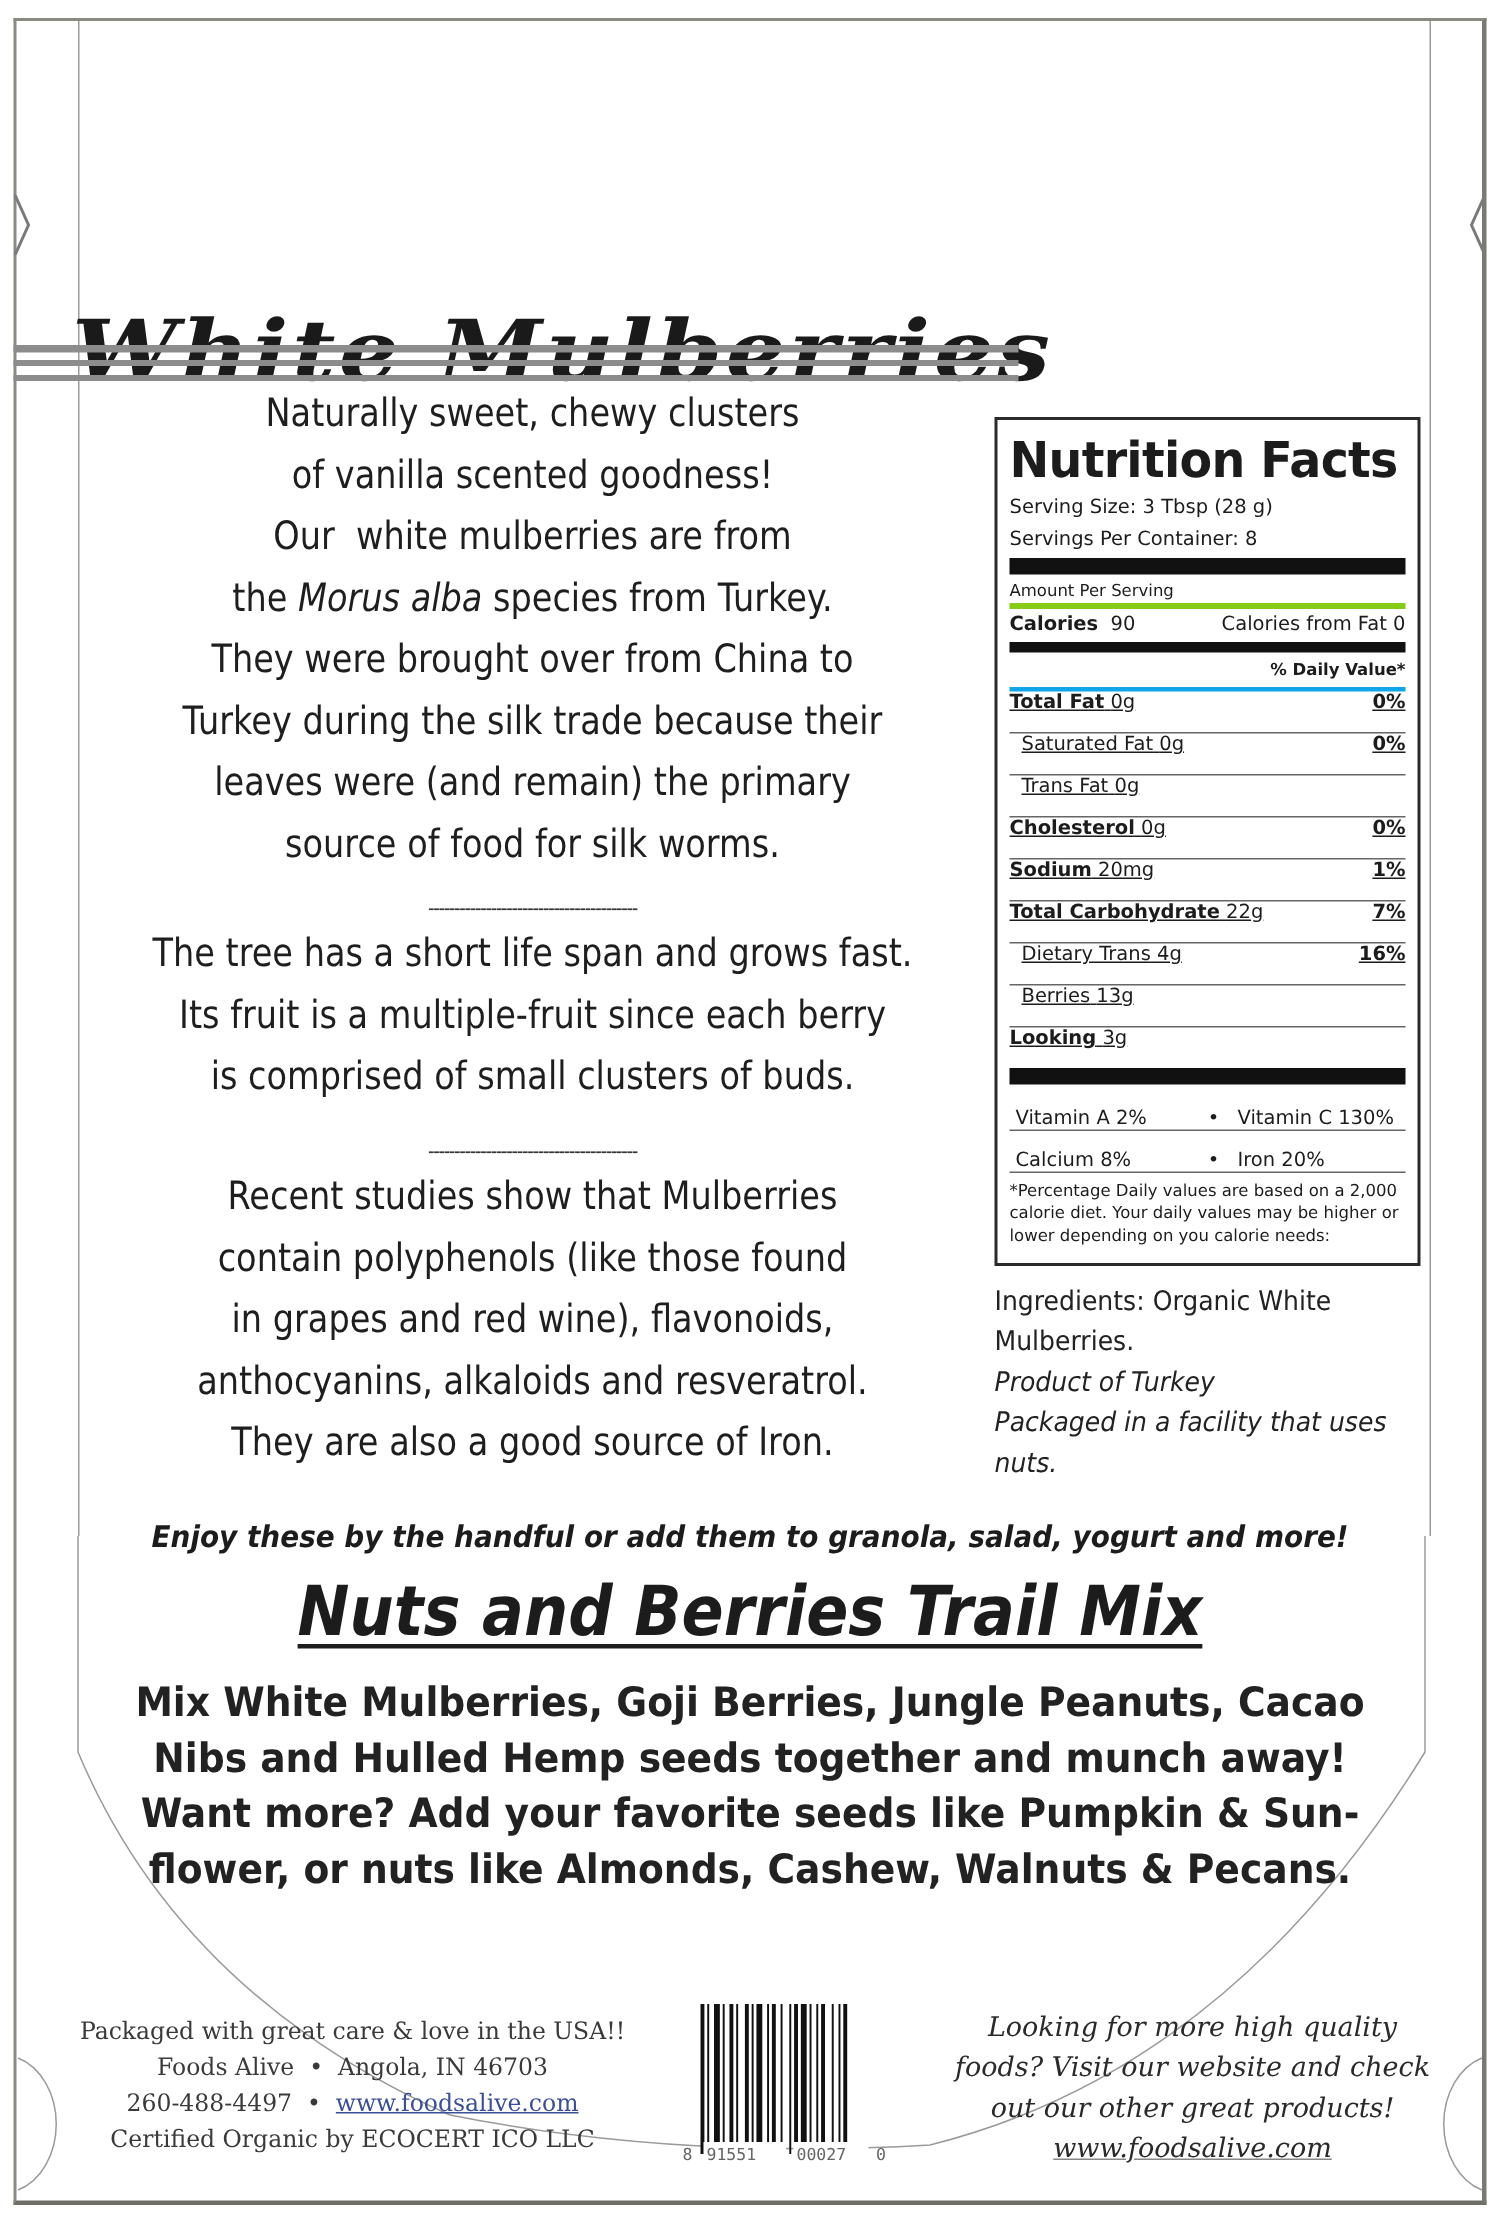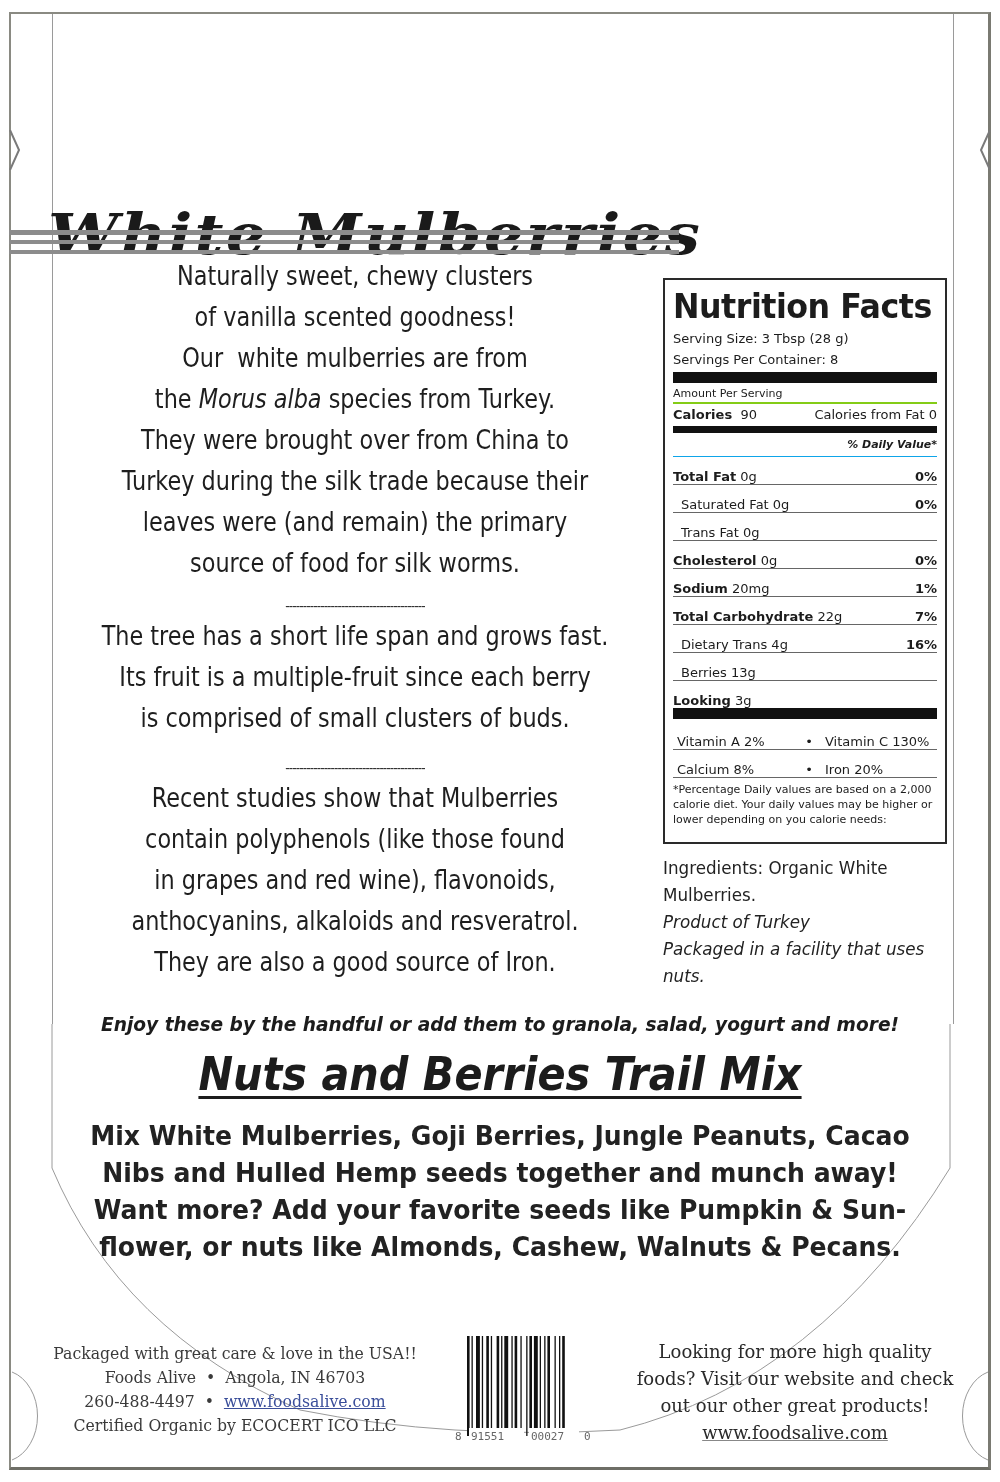--- a/index.html
+++ b/index.html
@@ -18,46 +18,46 @@
 
   .desc { position: absolute; left: 60px; width: 590px; text-align: center; font-family: "DejaVu Sans", sans-serif; font-size: 26px; line-height: 41px; color: #1e1e1e; transform: scaleX(0.86); transform-origin: center top; }
   .desc p { margin: 0; }
   .dash { font-size: 14px; letter-spacing: -1px; color: #333; line-height: 20px; }
 
   .nf { position: absolute; left: 663px; top: 278px; width: 284px; height: 566px; border: 2px solid #2a2a2a; box-sizing: border-box; padding: 0 8px; font-family: "DejaVu Sans", sans-serif; }
   .nf-title { font-weight: bold; font-size: 33px; line-height: 42px; margin-top: 6px; letter-spacing: -0.5px; transform: scaleX(0.96); transform-origin: left; white-space: nowrap; }
   .nf-small { font-size: 13px; line-height: 21px; white-space: nowrap; }
   .nf-bar-thick { height: 11px; background: #111; margin: 2px 0 3px; }
   .nf-bar-med { height: 7px; background: #111; margin: 1px 0; }
-  .nf-row { display: flex; justify-content: space-between; align-items: flex-end; font-size: 13px; height: 27px; border-bottom: 1px solid #666; white-space: nowrap; }
+  .nf-row { display: flex; justify-content: space-between; align-items: flex-start; font-size: 13px; height: 27px; border-bottom: 1px solid #666; white-space: nowrap; text-decoration: underline; }
   .nf-row.noline { border-bottom: none; }
   .nf-row .b { font-weight: bold; }
   .nf-row.indent .lbl { padding-left: 8px; }
   .nf-amount { font-size: 11px; line-height: 16px; margin-top: 1px; }
-  .nf-cal { display: flex; justify-content: space-between; font-size: 13px; line-height: 20px; border-top: 2px solid #84cc16; padding-top: 1px; }
-  .nf-dv { text-align: right; font-weight: bold; font-size: 11px; line-height: 22px; border-bottom: 1px solid #0ea5e9; font-style: italic; }
+  .nf-cal { display: flex; justify-content: space-between; font-size: 13px; line-height: 20px; border-top: 4px solid #84cc16; padding-top: 1px; }
+  .nf-dv { text-align: right; font-weight: bold; font-size: 11px; line-height: 22px; border-bottom: 3px solid #0ea5e9; }
   .nf-vit { display: flex; font-size: 13px; height: 27px; align-items: flex-end; border-bottom: 1px solid #666; white-space: nowrap; }
   .nf-vit .c1 { width: 120px; padding-left: 4px; }
   .nf-vit .dot { width: 24px; text-align: center; }
   .nf-foot { font-size: 11px; line-height: 15px; padding-top: 4px; }
 
   .ingr { position: absolute; left: 663px; top: 854px; width: 290px; font-family: "DejaVu Sans", sans-serif; font-size: 18px; line-height: 27px; color: #222; transform: scaleX(0.93); transform-origin: left top; }
   .ingr .it { font-style: italic; }
 
   .enjoy { position: absolute; left: 0; top: 1010px; width: 1000px; text-align: center; font-family: "DejaVu Sans", sans-serif; font-weight: bold; font-style: italic; font-size: 20px; line-height: 28px; transform: scaleX(0.93); transform-origin: center; }
   .trail-title { position: absolute; left: 0; top: 1044px; width: 1000px; text-align: center; font-family: "DejaVu Sans", sans-serif; font-weight: bold; font-style: italic; font-size: 46px; line-height: 60px; text-decoration: underline; text-decoration-thickness: 3px; text-underline-offset: 6px; transform: scaleX(0.9); transform-origin: center; }
   .trail-body { position: absolute; left: 0; top: 1117px; width: 1000px; text-align: center; font-family: "DejaVu Sans", sans-serif; font-weight: bold; font-size: 27px; line-height: 37px; color: #222; transform: scaleX(0.93); transform-origin: center; }
   .trail-body p { margin: 0; white-space: nowrap; }
 
   .footer-left { position: absolute; left: 25px; top: 1342px; width: 420px; text-align: center; font-family: "DejaVu Serif", serif; font-size: 16px; line-height: 24px; color: #3a3a3a; transform: scaleX(0.98); }
   .footer-left p { margin: 0; white-space: nowrap; }
   .footer-left a { color: #3a4e9a; text-decoration: underline; }
   .barcode { position: absolute; left: 455px; top: 1336px; width: 135px; height: 108px; }
   .footer-right { position: absolute; left: 605px; top: 1338px; width: 380px; text-align: center; font-family: "DejaVu Serif", serif; font-size: 18px; line-height: 27px; color: #2a2a2a; }
-  .footer-right p { margin: 0; white-space: nowrap; }
+  .footer-right p { margin: 0; white-space: nowrap; font-style: italic; }
   .footer-right a { color: #2a2a2a; text-decoration: underline; text-decoration-color: #888; }
 </style>
 </head>
 <body>
 
 <div class="page-frame"></div>
 <div class="inner-line-left"></div>
 <div class="inner-line-right"></div>
 
 <svg class="notch" style="left:9px;top:130px" viewBox="0 0 12 40">

